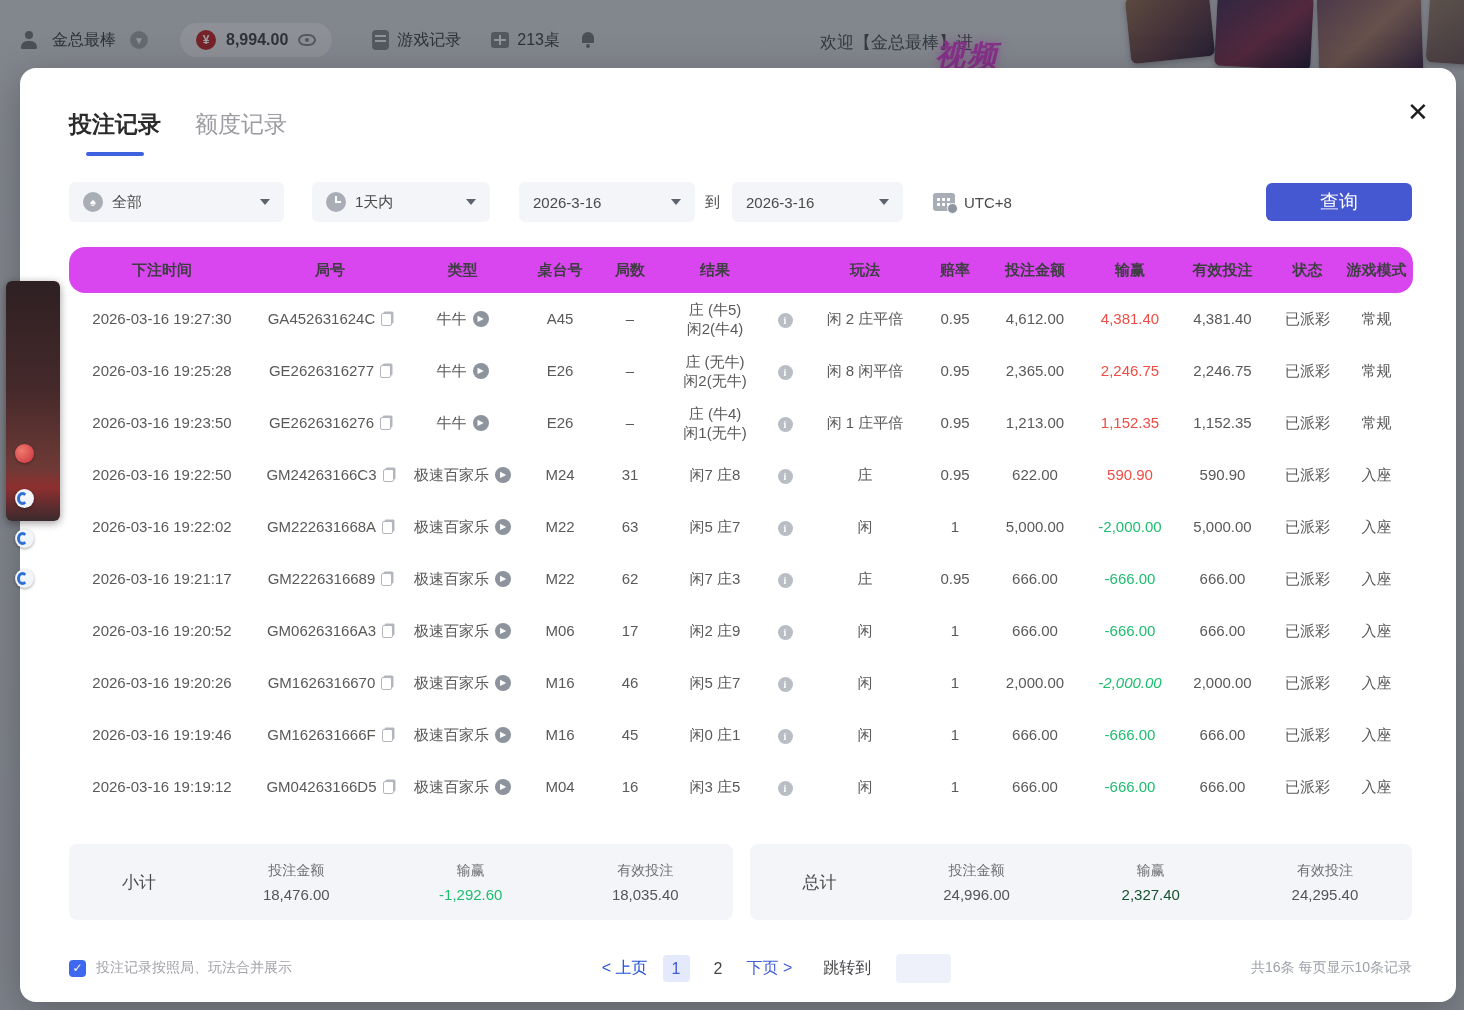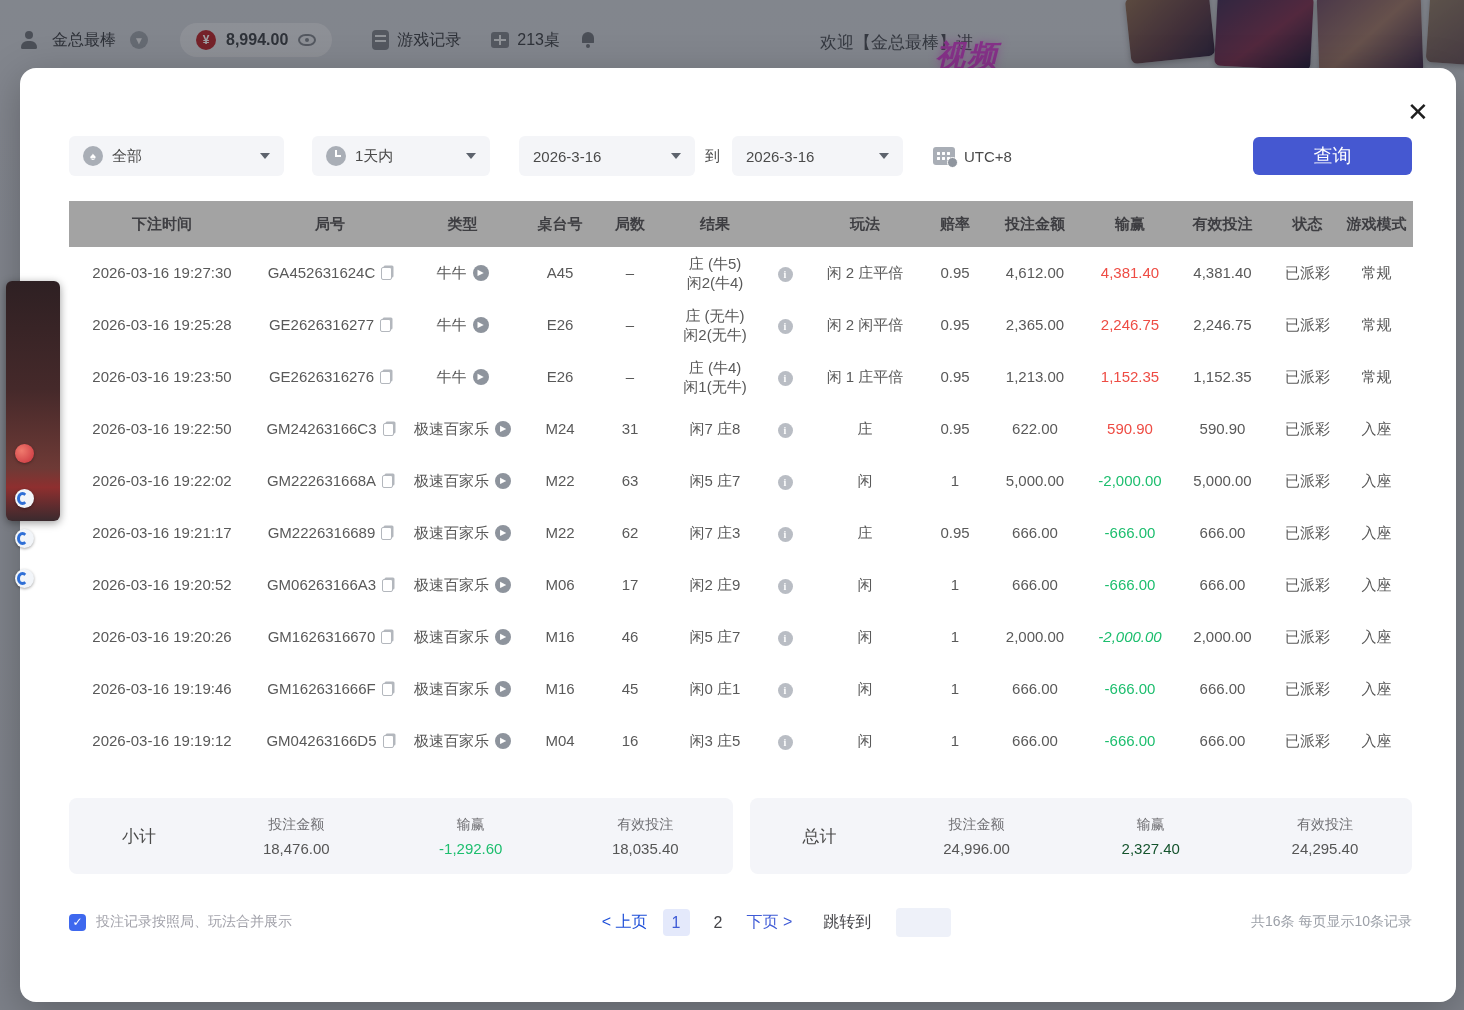--- a/index.html
+++ b/index.html
@@ -74,26 +74,26 @@
   .f-date1 { width:176px; margin-left:29px; }
   .to-label { margin:0 12px 0 10px; font-size:15px; color:#4a4a4a; }
   .f-date2 { width:171px; }
   .f-utc { display:flex; align-items:center; margin-left:30px; font-size:15px; color:#4a4a4a; cursor:pointer; }
   .f-input { width:192px; margin-left:28px; }
   .f-input input { border:0; background:transparent; outline:none; font-size:15px; width:120px; color:#4a4a4a; font-family:inherit; }
   .f-input input::placeholder { color:#b6bac1; }
   .icon-search { width:20px; height:20px; border-radius:50%; background:#b6bac1; position:relative; margin-right:9px; flex:0 0 auto; }
   .icon-search::before { content:""; position:absolute; top:4px; left:4px; width:7px; height:7px; border:2px solid #fff; border-radius:50%; }
   .icon-search::after { content:""; position:absolute; bottom:4px; right:4px; width:4px; height:2px; background:#fff; transform:rotate(45deg); }
-  .query-btn { margin-left:auto; width:159px; height:38px; border:0; border-radius:6px; background:#4558d1; color:#fff; font-size:19px; cursor:pointer; font-family:inherit; }
+  .query-btn { margin-left:auto; width:146px; height:38px; border:0; border-radius:6px; background:#4558d1; color:#fff; font-size:19px; cursor:pointer; font-family:inherit; }
 
   
   .rtable { margin-top:25px; width:1344px; }
   .trow { display:grid; grid-template-columns:186px 150px 115px 80px 60px 110px 30px 130px 50px 110px 80px 105px 65px 73px; align-items:center; }
-  .trow.thead { height:46px; background:#a3a3a3; border-radius:0; font-size:15px; color:#3e3e42; font-weight:600; }
+  .trow.thead { height:46px; background:#d946ef; border-radius:16px; font-size:15px; color:#3e3e42; font-weight:600; }
   .trow.tr { height:52px; font-size:15px; color:#595959; }
   .tcell { text-align:center; line-height:1.3; }
   .cell-ic { display:inline-flex; align-items:center; justify-content:center; gap:6px; }
   .copy-ic { width:11px; height:13px; border:1.5px solid #b3b7bd; border-radius:2px; position:relative; display:inline-block; background:#fff; box-shadow:2px -2px 0 -0.5px #b3b7bd; cursor:pointer; }
   .play-ic { width:16px; height:16px; border-radius:50%; background:#8e949d; color:#fff; font-size:8px; display:inline-flex; align-items:center; justify-content:center; cursor:pointer; }
   .info-ic { width:15px; height:15px; border-radius:50%; background:#b9bdc4; color:#fff; font-size:10px; font-weight:700; display:inline-flex; align-items:center; justify-content:center; cursor:pointer; font-family:"Liberation Serif",serif; }
 
   
   .summary-wrap { display:flex; gap:17px; margin-top:31px; }
   .sumbox { height:76px; background:#f4f5f9; border-radius:8px; display:flex; align-items:center; }
@@ -151,20 +151,24 @@
 
 <div class="dim"></div>
 
 <div class="float-thumb"></div>
 <div class="fab fab-red"></div>
 <div class="fab fab-blue" style="top:489px; left:15px;"></div>
 <div class="fab fab-blue" style="top:529px; left:15px;"></div>
 <div class="fab fab-blue" style="top:569px; left:15px;"></div>
 
 <div class="modal">
+  <div class="tabs">
+    <div class="tab active">投注记录</div>
+    <div class="tab inactive">额度记录</div>
+  </div>
 
   <div class="filters">
     <div class="fctl f-sel1">
       <span class="gico">♠</span>
       <span>全部</span>
       <span class="caret"></span>
     </div>
     <div class="fctl f-sel2">
       <span class="gico icon-clock"></span>
       <span>1天内</span>
@@ -238,21 +242,21 @@
             <div class="">牛牛</div>
             <div class="play-ic">▶</div>
           </div></div>
         <div class="tcell">E26</div>
         <div class="tcell">–</div>
         <div class="tcell">
           <div class="">庄 (无牛)</div>
           <div class="">闲2(无牛)</div>
         </div>
         <div class="tcell"><div class="info-ic">i</div></div>
-        <div class="tcell">闲 2 闲平倍</div>
+        <div class="tcell">闲 8 闲平倍</div>
         <div class="tcell">0.95</div>
         <div class="tcell">2,365.00</div>
         <div class="tcell" style="color: rgb(238, 76, 68);">2,246.75</div>
         <div class="tcell">2,246.75</div>
         <div class="tcell">已派彩</div>
         <div class="tcell">常规</div>
       </div>
       <div class="trow tr">
         <div class="tcell">2026-03-16 19:23:50</div>
         <div class="tcell"><div class="cell-ic">

